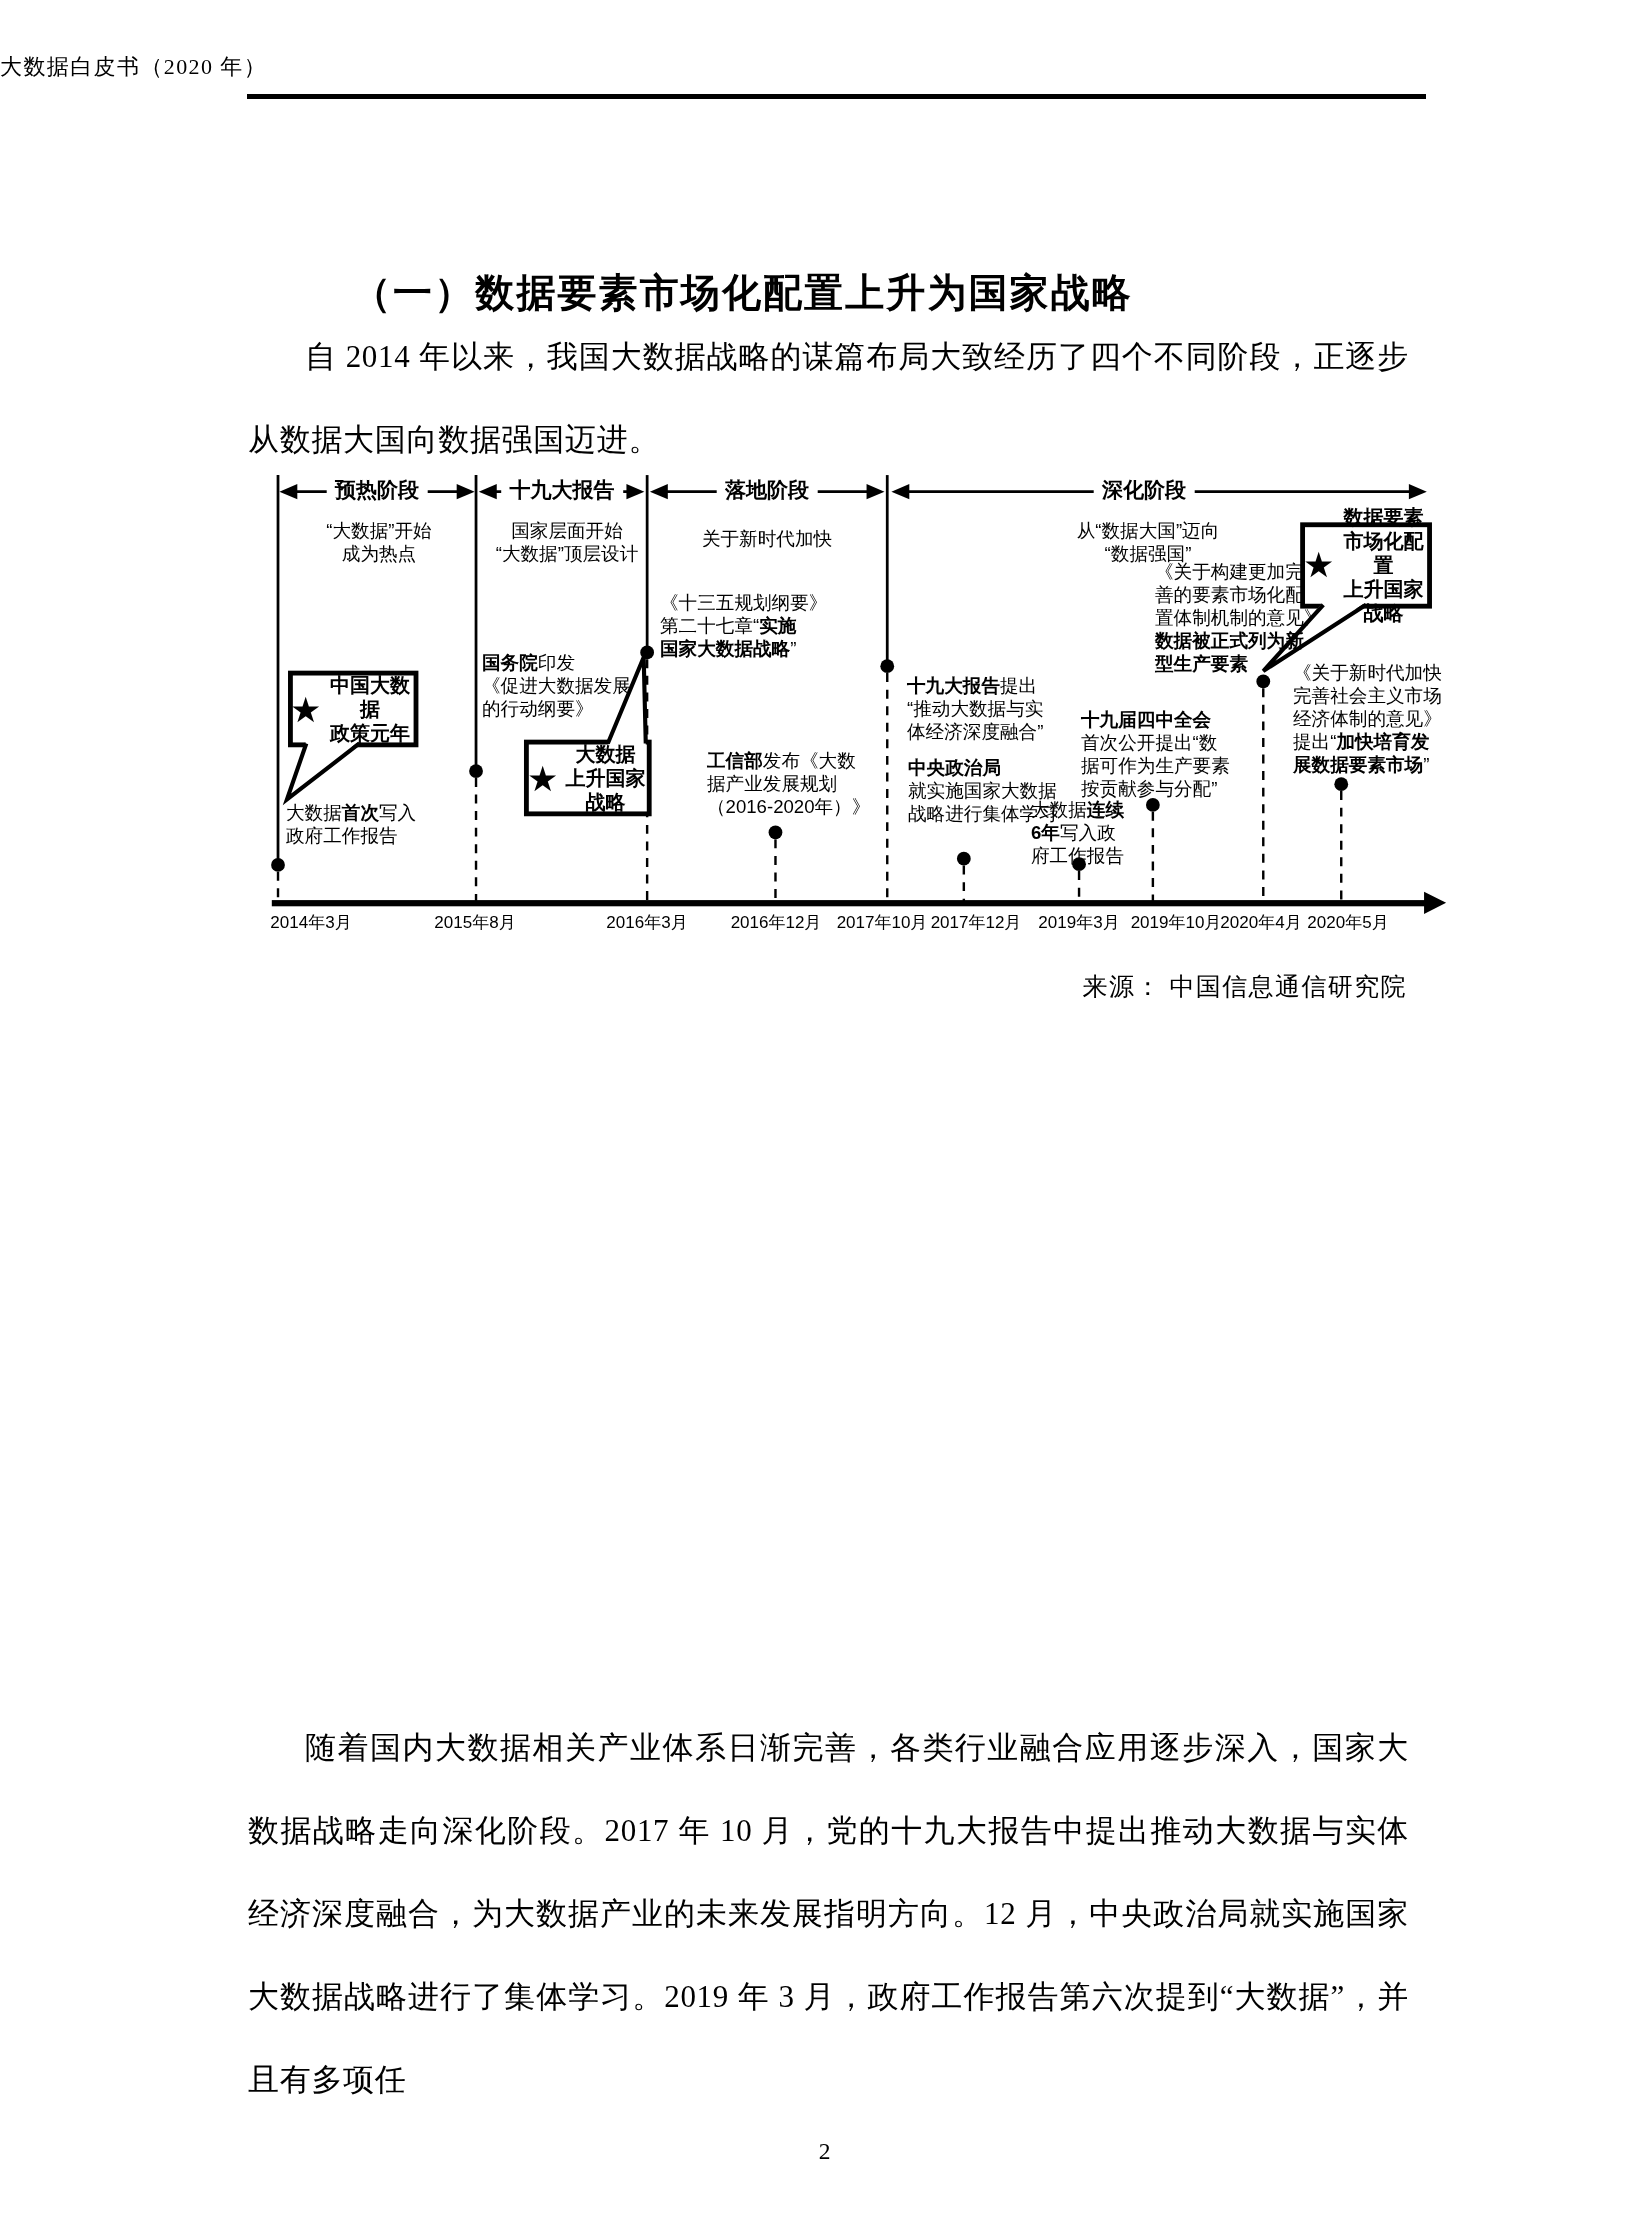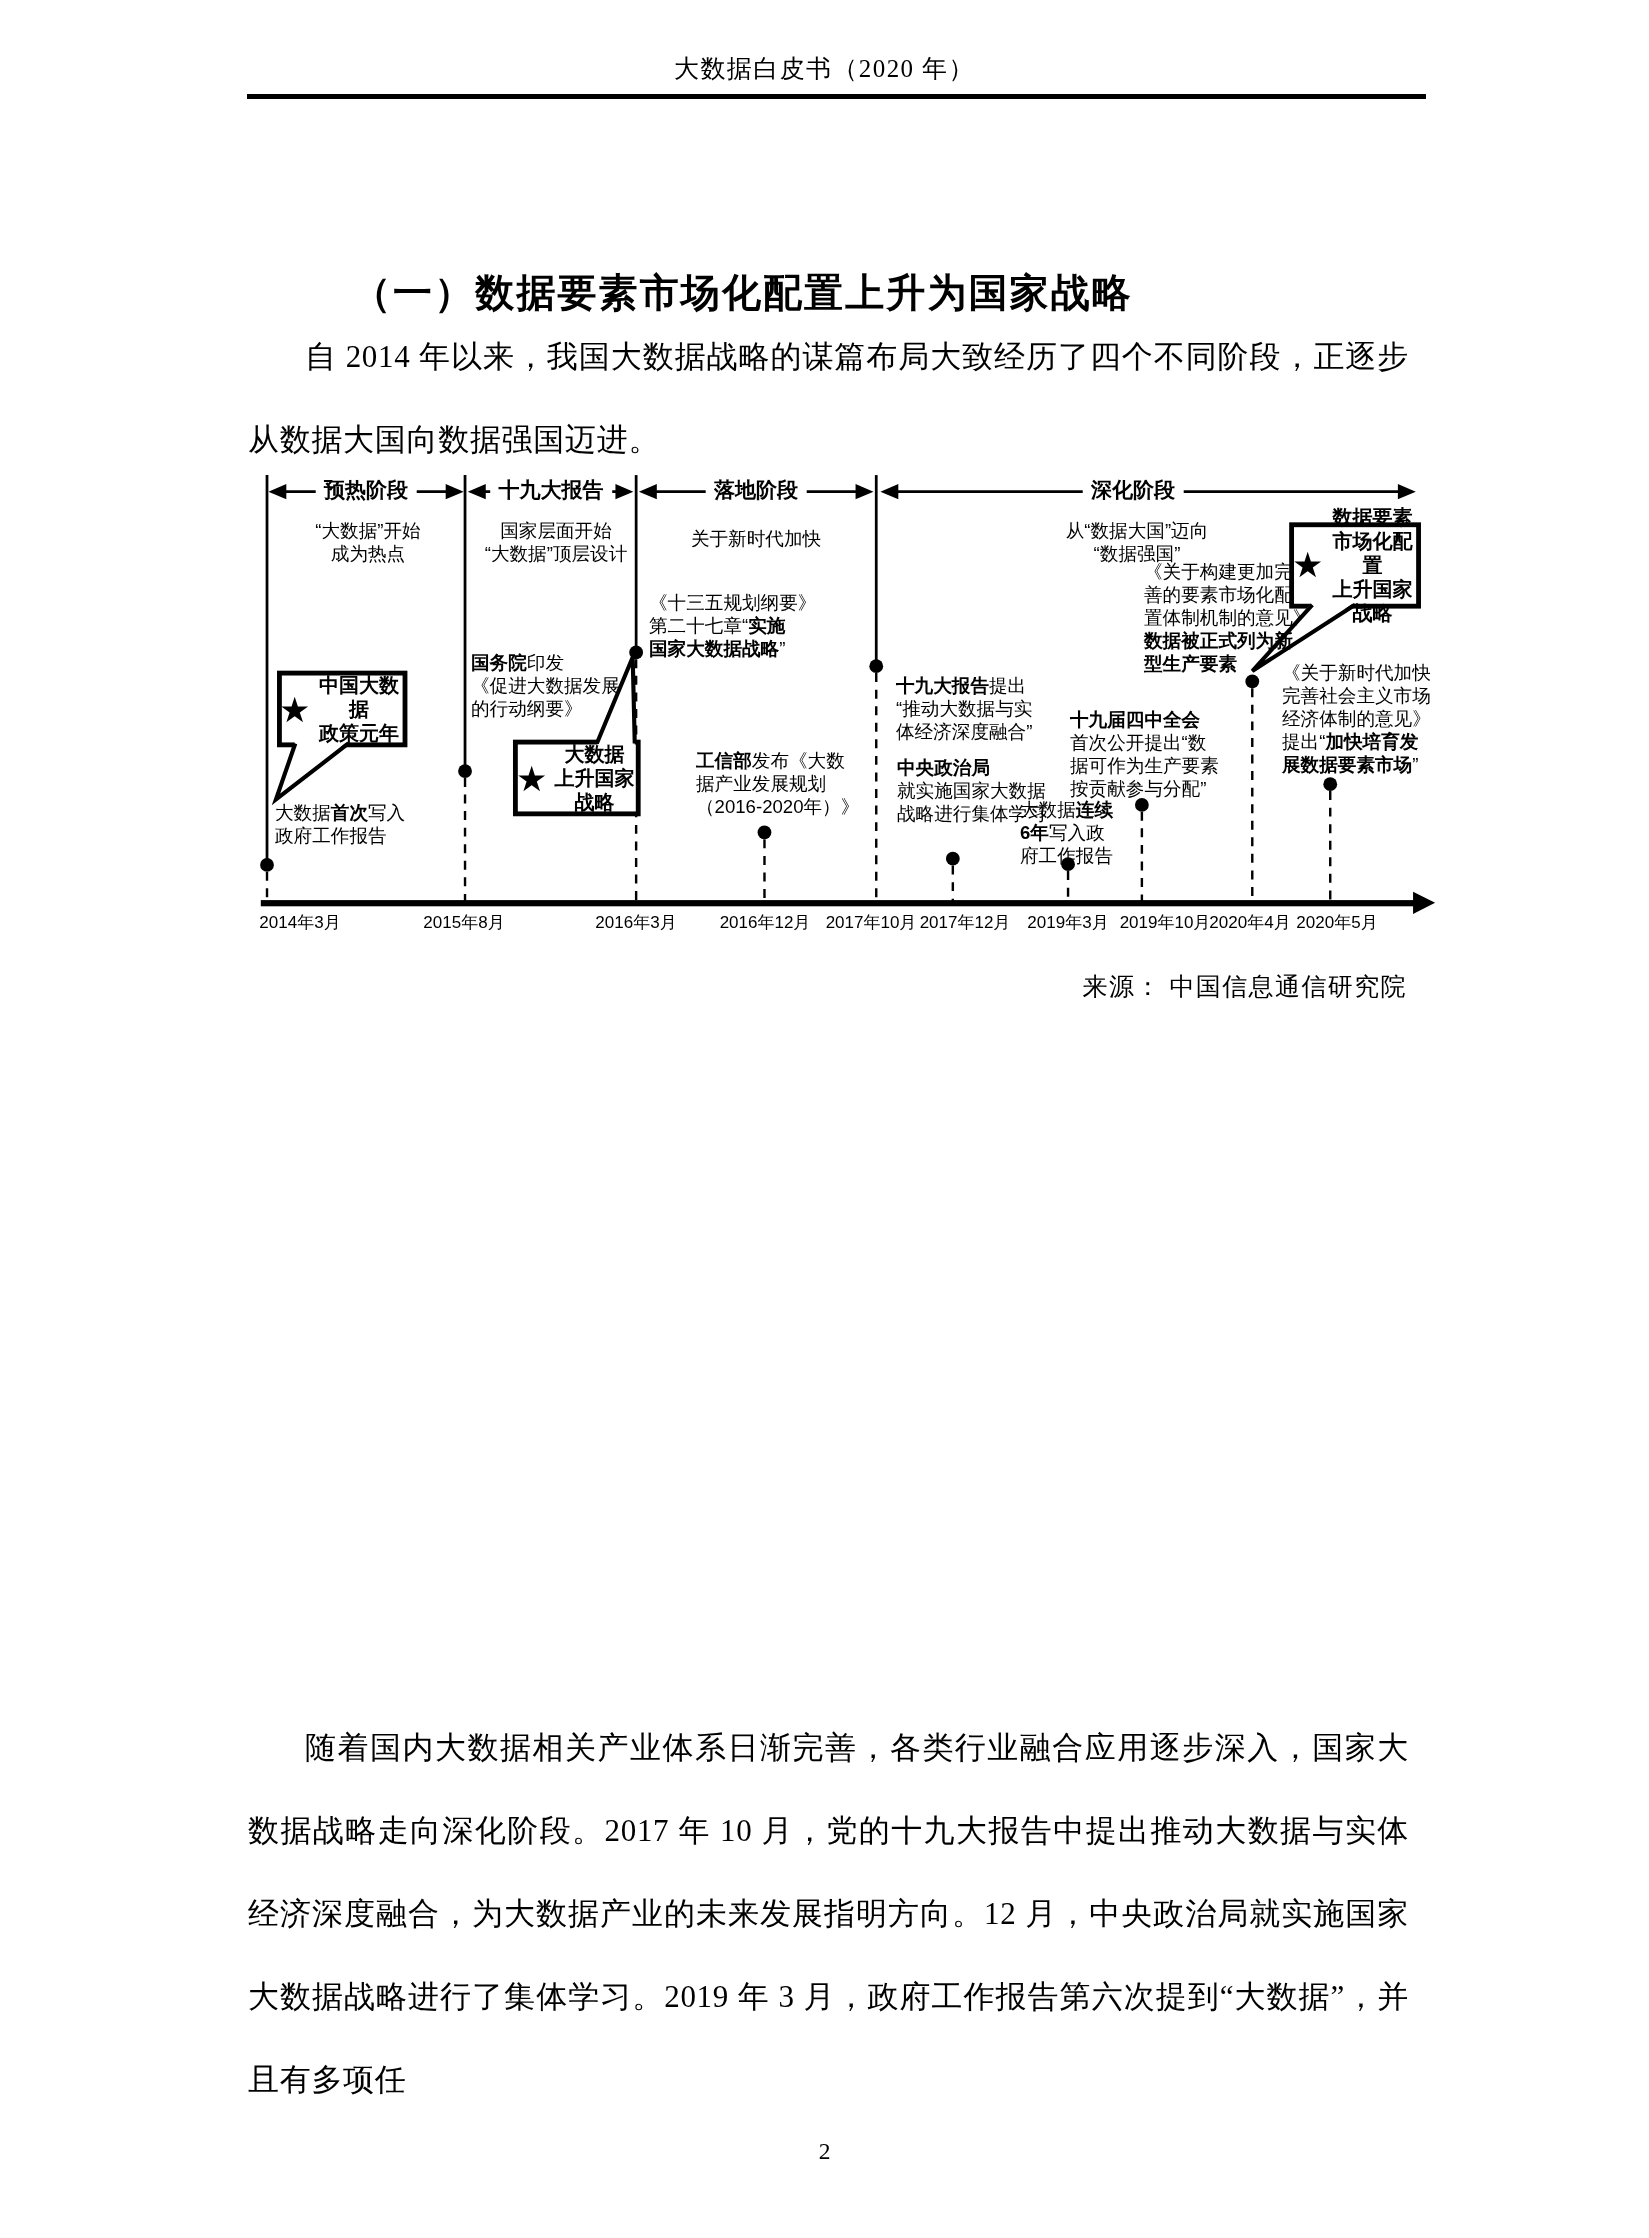--- a/index.html
+++ b/index.html
@@ -7,21 +7,21 @@
   body {
     width:1649px; height:2239px; position:relative;
     font-family:"Liberation Serif","DejaVu Serif",serif;
     color:#000;
   }
   .page { position:absolute; inset:0; }
 
   
   .doc-header {
     position:absolute; top:52px; left:0; width:100%;
-    text-align:center; font-size:25px; letter-spacing:1.4px;
+    text-align:left; font-size:22px; letter-spacing:1.4px;
   }
   .header-rule {
     position:absolute; top:94px; left:247px; width:1179px; height:4.8px;
     background:#000;
   }
 
   
   .section-title {
     position:absolute; top:222px; left:352px;
     font-size:39px; font-weight:bold; letter-spacing:2.1px;margin-top:44px;
@@ -31,21 +31,21 @@
   .para {
     position:absolute; left:248px; width:1161px;
     font-size:31px; line-height:83px; text-align:justify;
     text-indent:57px; letter-spacing:0.7px;
   }
   .para.p1 { top:315px; }
   .para.p2 { top:1123px; }
   .para.p3 { top:1706px; }
 
   
-  .diagram { position:absolute; inset:0; font-family:"Liberation Sans","DejaVu Sans",sans-serif; }
+  .diagram { position:absolute; inset:0; font-family:"Liberation Sans","DejaVu Sans",sans-serif;margin-left:11px; }
   .diagram svg { position:absolute; left:0; top:0; }
   .dlabel {
     position:absolute; font-size:18.6px; line-height:23px;
     white-space:pre-line; color:#000000;
   }
   .seg-b { font-weight:bold; }
   .phase-label {
     position:absolute; top:476px; transform:translateX(-50%);
     background:#fff; padding:0 8.3px; font-weight:bold; font-size:21px;
     white-space:nowrap;

